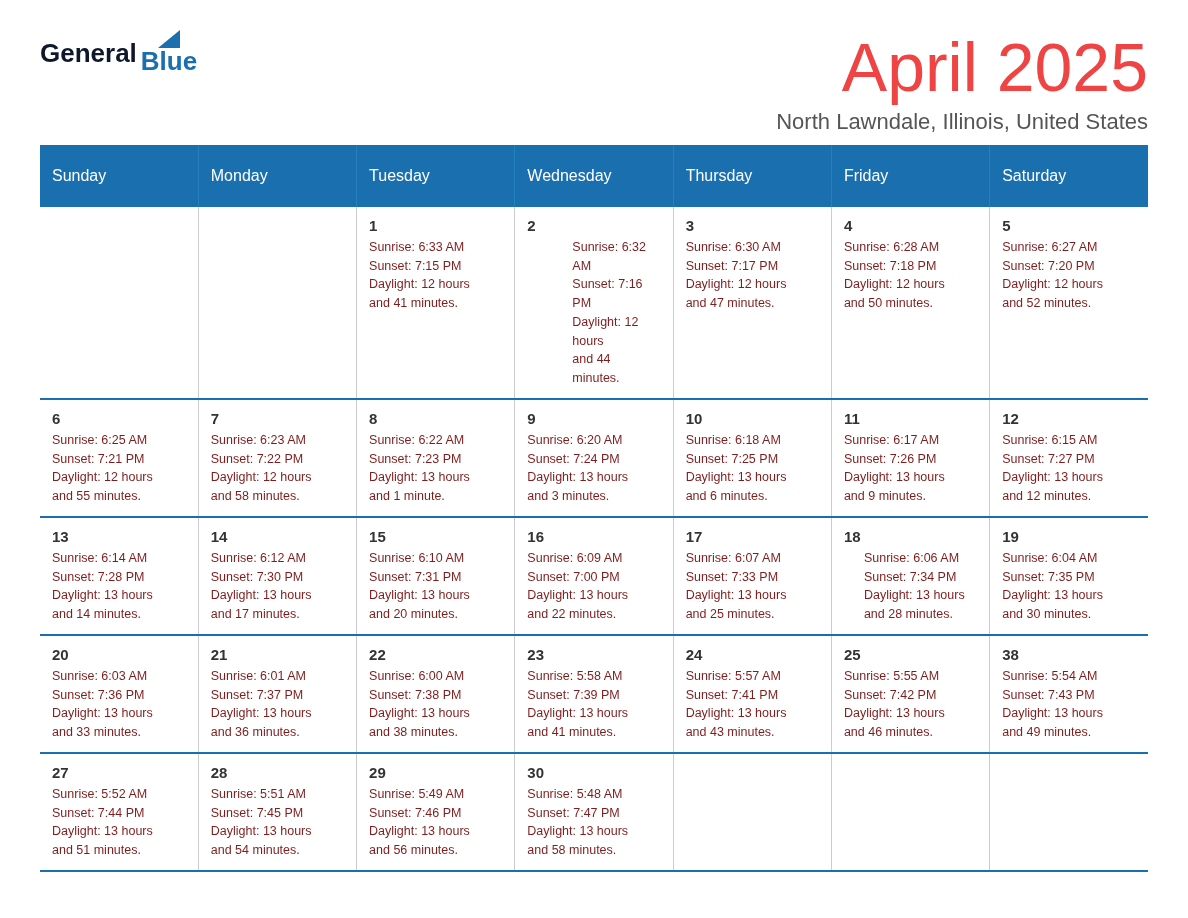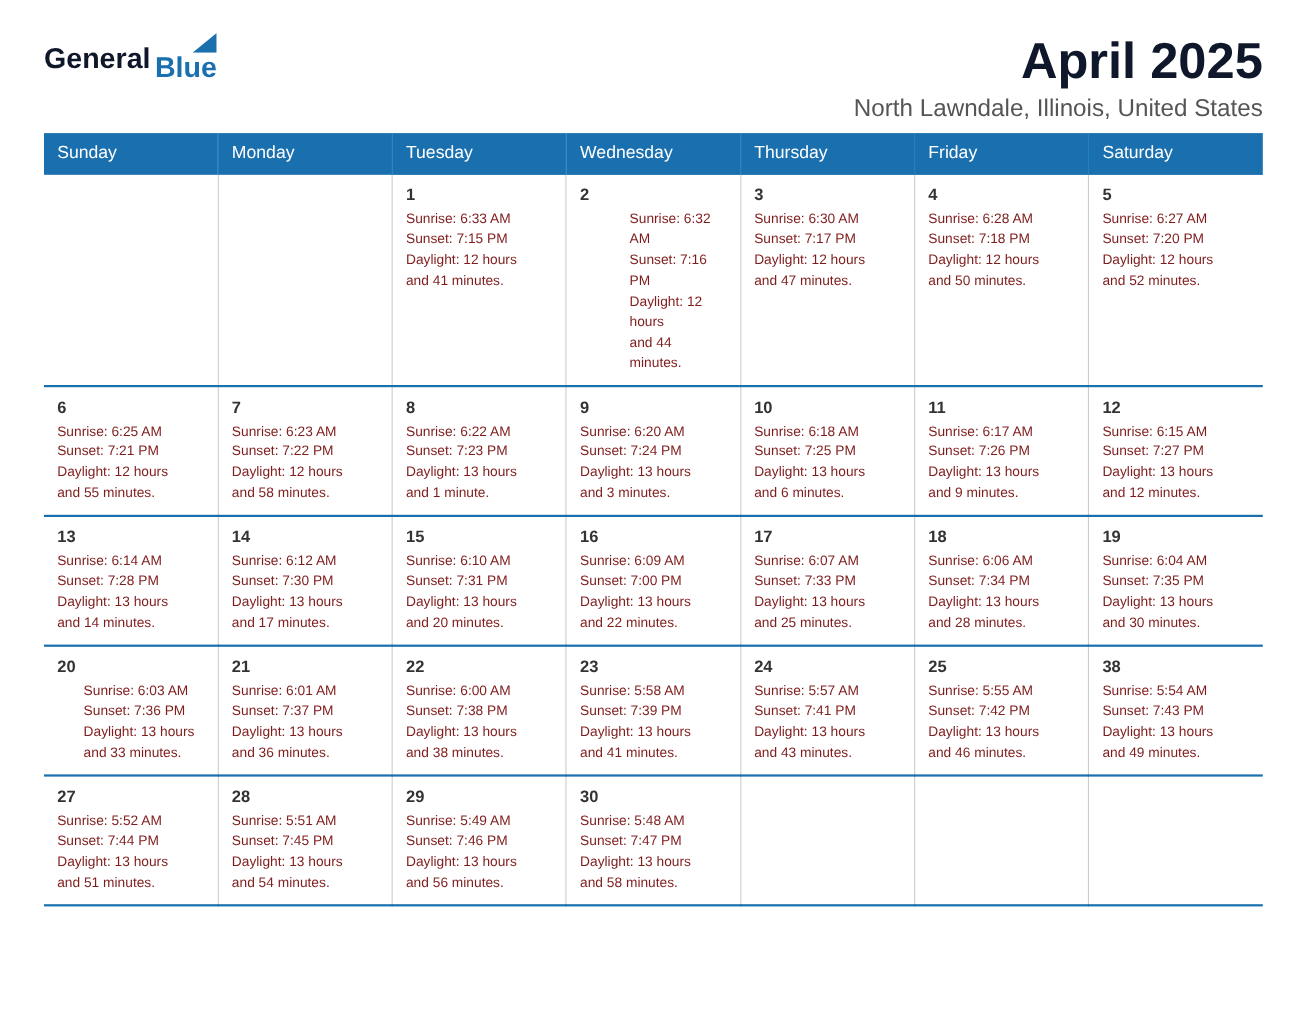--- a/index.html
+++ b/index.html
@@ -28,43 +28,43 @@
     }
     .logo-text-blue {
       font-size: 26px;
       font-weight: bold;
       color: #1a6faf;
     }
     .title-block {
       text-align: right;
     }
     .month-title {
-      font-size: 46px;
-      font-weight: bold;
-      color: #0f172a;
+      font-size: 68px;
+      font-weight: normal;
+      color: #ef4444;
       line-height: 1.1;
     }
     .location-title {
       font-size: 22px;
       color: #555;
       margin-top: 4px;
     }
     .calendar {
       width: 100%;
       border-collapse: collapse;
       margin-top: 10px;
     }
     .calendar thead tr {
       background-color: #1a6faf;
     }
     .calendar thead th {
       color: #fff;
       font-size: 16px;
       font-weight: normal;
-      padding: 10px 12px;
+      padding: 22px 12px;
       text-align: left;
       border-right: 1px solid #2580c0;
     }
     .calendar thead th:last-child {
       border-right: none;
     }
     .calendar tbody tr {
       border-bottom: 2px solid #1a6faf;
     }
     .calendar tbody td {
@@ -93,21 +93,21 @@
     .empty-cell {
       background: #fff;
     }
   </style>
 </head>
 <body>
 
 <div class="header-top">
   <div class="logo">
     <span class="logo-text-general">General</span>
-    <div style="display:flex;flex-direction:column;align-items:flex-end;">
+    <div style="display:flex;flex-direction:column;align-items:center;">
       <svg width="22" height="18" viewBox="0 0 22 18">
         <polygon points="0,18 22,18 22,0" fill="#1a6faf"></polygon>
       </svg>
       <span class="logo-text-blue" style="margin-top:-2px;">Blue</span>
     </div>
   </div>
   <div class="title-block">
     <div class="month-title">April 2025</div>
     <div class="location-title">North Lawndale, Illinois, United States</div>
   </div>
@@ -247,37 +247,37 @@
         </td>
         <td>
           <div class="day-number">17</div>
           <div class="day-info" style="white-space: pre-line;">Sunrise: 6:07 AM
 Sunset: 7:33 PM
 Daylight: 13 hours
 and 25 minutes.</div>
         </td>
         <td>
           <div class="day-number">18</div>
-          <div class="day-info" style="white-space: pre-line;">Sunrise: 6:06 AM
+          <div class="day-info" style="white-space: pre-line; margin-left: 20px;">Sunrise: 6:06 AM
 Sunset: 7:34 PM
 Daylight: 13 hours
 and 28 minutes.</div>
         </td>
         <td>
           <div class="day-number">19</div>
           <div class="day-info" style="white-space: pre-line;">Sunrise: 6:04 AM
 Sunset: 7:35 PM
 Daylight: 13 hours
 and 30 minutes.</div>
         </td>
       </tr>
       <tr>
         <td>
           <div class="day-number">20</div>
-          <div class="day-info" style="white-space: pre-line; margin-left: 24px;">Sunrise: 6:03 AM
+          <div class="day-info" style="white-space: pre-line;">Sunrise: 6:03 AM
 Sunset: 7:36 PM
 Daylight: 13 hours
 and 33 minutes.</div>
         </td>
         <td>
           <div class="day-number">21</div>
           <div class="day-info" style="white-space: pre-line;">Sunrise: 6:01 AM
 Sunset: 7:37 PM
 Daylight: 13 hours
 and 36 minutes.</div>

